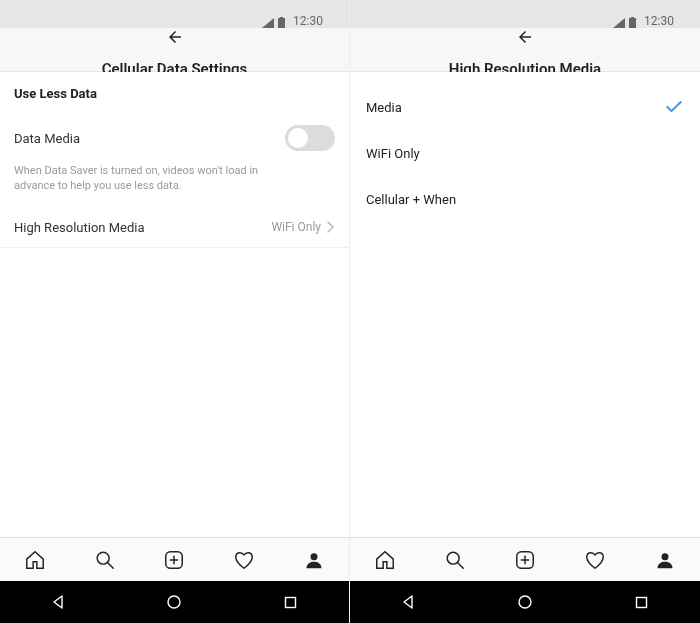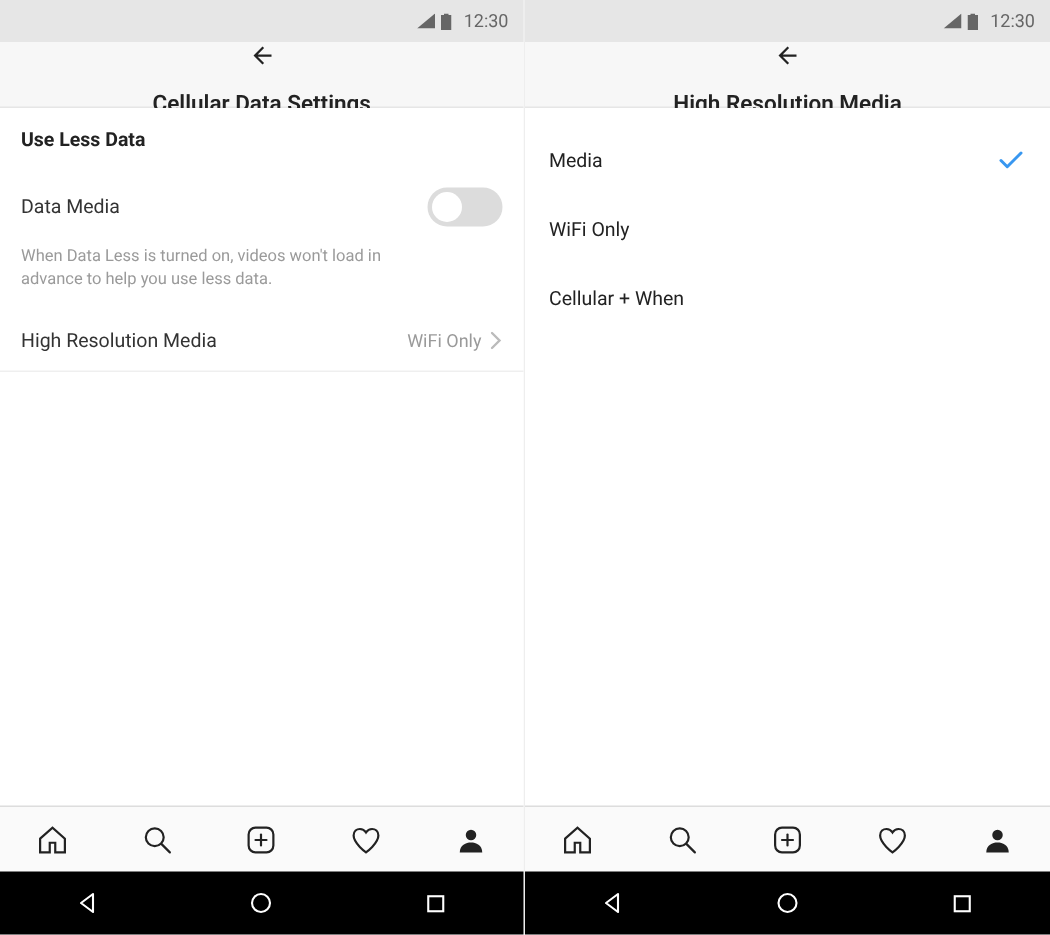--- a/index.html
+++ b/index.html
@@ -2,21 +2,21 @@
 <html><head>
   <meta charset="utf-8">
   <style>
     * { box-sizing: border-box; margin: 0; padding: 0; font-family: -apple-system, BlinkMacSystemFont, "Segoe UI", Roboto, Helvetica, Arial, sans-serif; }
     body { width: 700px; height: 623px; background: #fff; overflow: hidden; }
     .screens { display: flex; width: 700px; height: 623px; }
     .screen { position: relative; width: 350px; height: 623px; background: #fff; display: flex; flex-direction: column; border-right: 1px solid #eee; }
     .screen:last-child { border-right: none; }
 
     
-    .statusbar { height: 28px; background: #e6e6e6; display: flex; justify-content: flex-end; align-items: center; padding: 0 10px; gap: 4px; font-size: 12px; color: #666; }
+    .statusbar { height: 28px; background: #e6e6e6; display: flex; justify-content: flex-end; align-items: flex-end; padding: 0 26px; gap: 4px; font-size: 12px; color: #666; }
     .statusbar .time { font-size: 12px; color: #666; margin-left: 4px; }
     .sig-icon, .bat-icon { display: inline-flex; }
 
     
     .appheader { height: 44px; display: flex; align-items: center; padding: 0 10px; background: #f7f7f7; border-bottom: 1px solid #e6e6e6; gap: 14px; flex-direction: column; }
     .appheader .title { font-size: 15px; font-weight: 600; color: #222; }
     .back-btn { width: 20px; height: 20px; display: inline-flex; justify-content: center; align-items: center; cursor: pointer; }
 
     
     .content { flex: 1; background: #fff; }
@@ -77,21 +77,21 @@
     <div class="content">
       <div class="section-title">Use Less Data</div>
 
       <div class="row">
         <span class="row-label">Data Media</span>
         <span class="toggle">
           <span class="knob"></span>
         </span>
       </div>
 
-      <div class="desc">When Data Less is turned on, videos won't load in advance to help you use less data.</div>
+      <div class="desc">When Data Saver is turned on, videos won't load in advance to help you use less data.</div>
 
       <div class="row" style="cursor:pointer;border-bottom:1px solid #efefef;">
         <span class="row-label">High Resolution Media</span>
         <span class="row-value">
           <span>WiFi Only</span>
           <svg width="8" height="12" viewBox="0 0 8 12">
               <path d="M1 1 L6 6 L1 11" stroke="#bbb" stroke-width="1.6" fill="none" stroke-linecap="round"></path>
             </svg>
         </span>
       </div>

